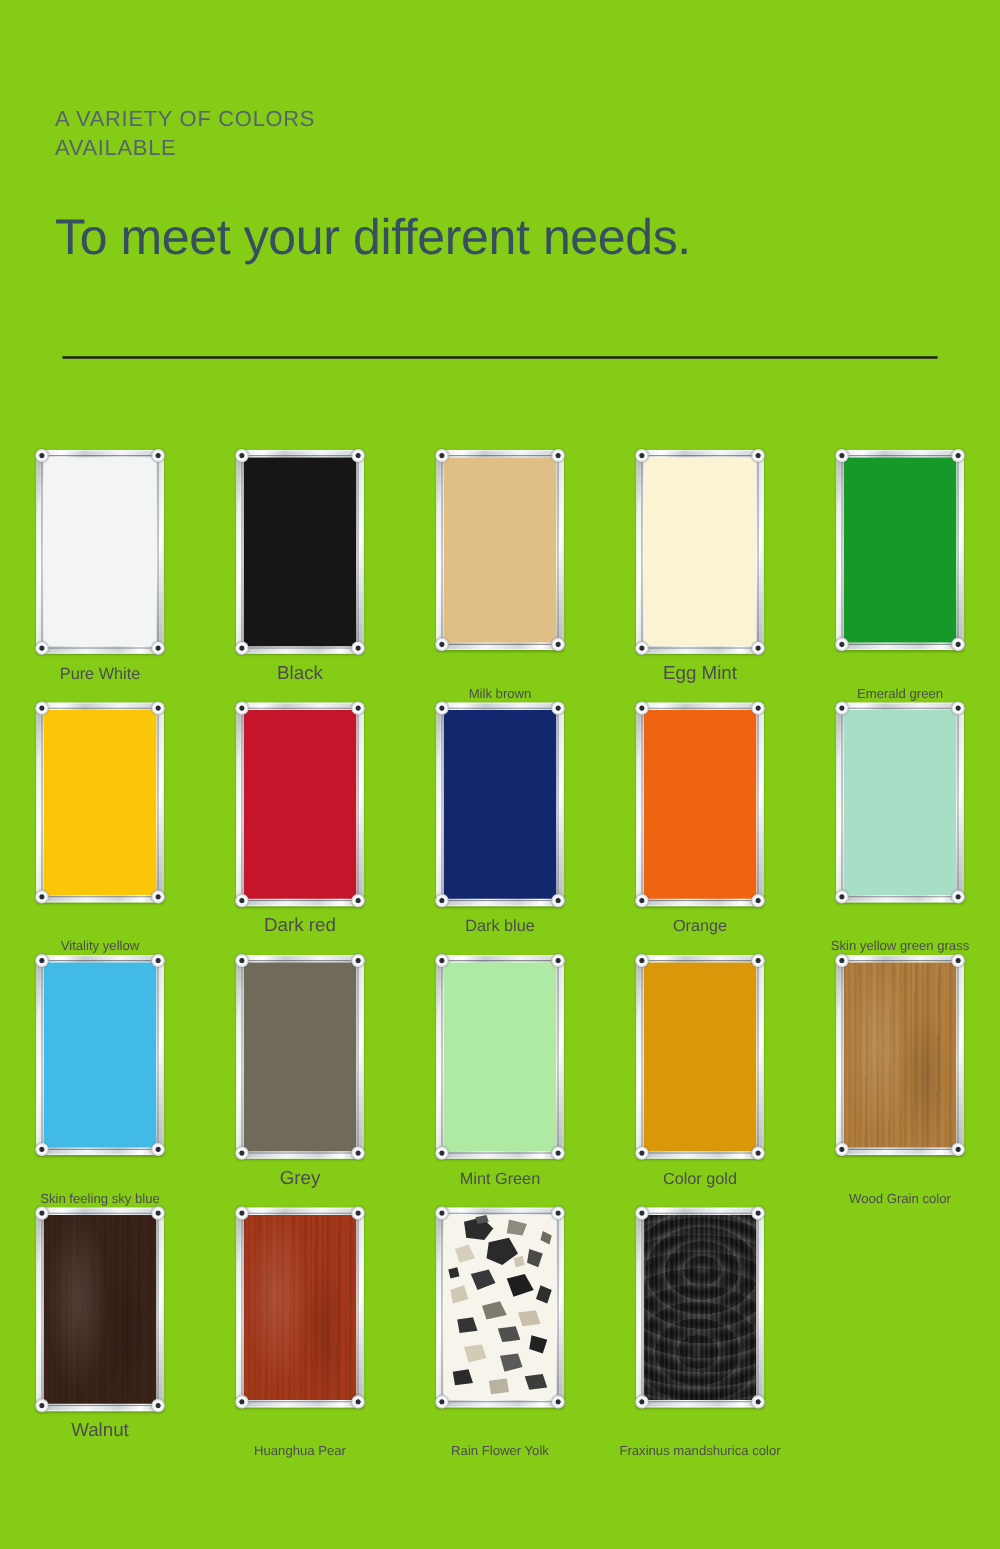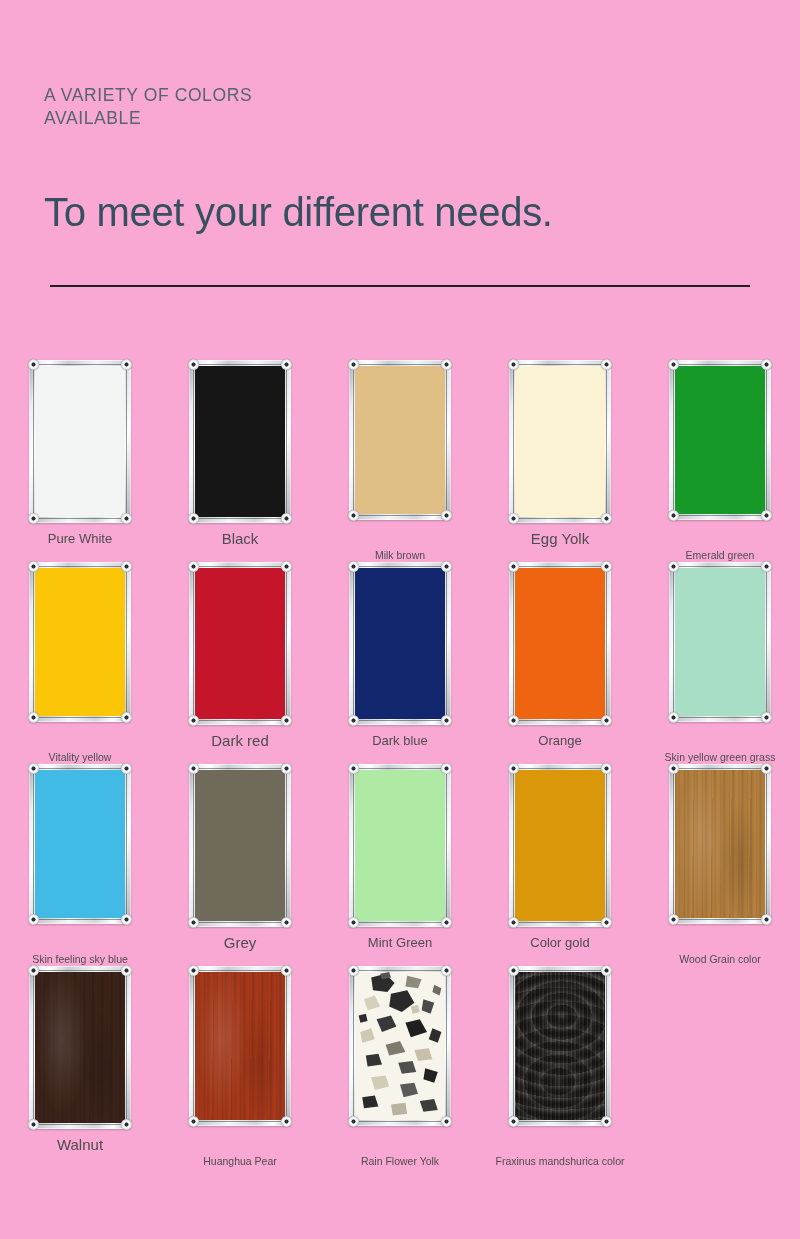--- a/index.html
+++ b/index.html
@@ -9,42 +9,42 @@
     height: 1239px;
     background: #ffffff;
     font-family: "Liberation Sans", sans-serif;
     overflow: hidden;
   }
 
   .page {
     position: relative;
     width: 800px;
     height: 1239px;
-    background: #f9a8d4;
+    background: #84cc16;
   }
 
   
   .header {
     position: absolute;
     left: 44px;
     top: 84px;
     width: 712px;
   }
 
   .eyebrow {
     font-size: 17.5px;
     line-height: 23px;
     letter-spacing: 0.6px;
     color: #55646f;
     font-weight: 400;
     max-width: 280px;
   }
 
   .headline {
-    margin-top: 58px;
+    margin-top: 36px;
     font-size: 40px;
     line-height: 48px;
     color: #37505f;
     font-weight: 400;
     letter-spacing: -0.3px;
   }
 
   .divider {
     position: absolute;
     left: 50px;
@@ -238,21 +238,21 @@
         <div class="label sz-s">Milk brown</div>
       </div>
       <div class="cell">
         <div class="frame">
           <div class="panel" style="background: rgb(252, 243, 213);"></div>
           <div class="screw tl"></div>
           <div class="screw tr"></div>
           <div class="screw bl"></div>
           <div class="screw br"></div>
         </div>
-        <div class="label sz-l">Egg Yolk</div>
+        <div class="label sz-l">Egg Mint</div>
       </div>
       <div class="cell">
         <div class="frame">
           <div class="panel" style="background: rgb(23, 153, 42);"></div>
           <div class="screw tl"></div>
           <div class="screw tr"></div>
           <div class="screw bl"></div>
           <div class="screw br"></div>
         </div>
         <div class="label sz-s">Emerald green</div>

